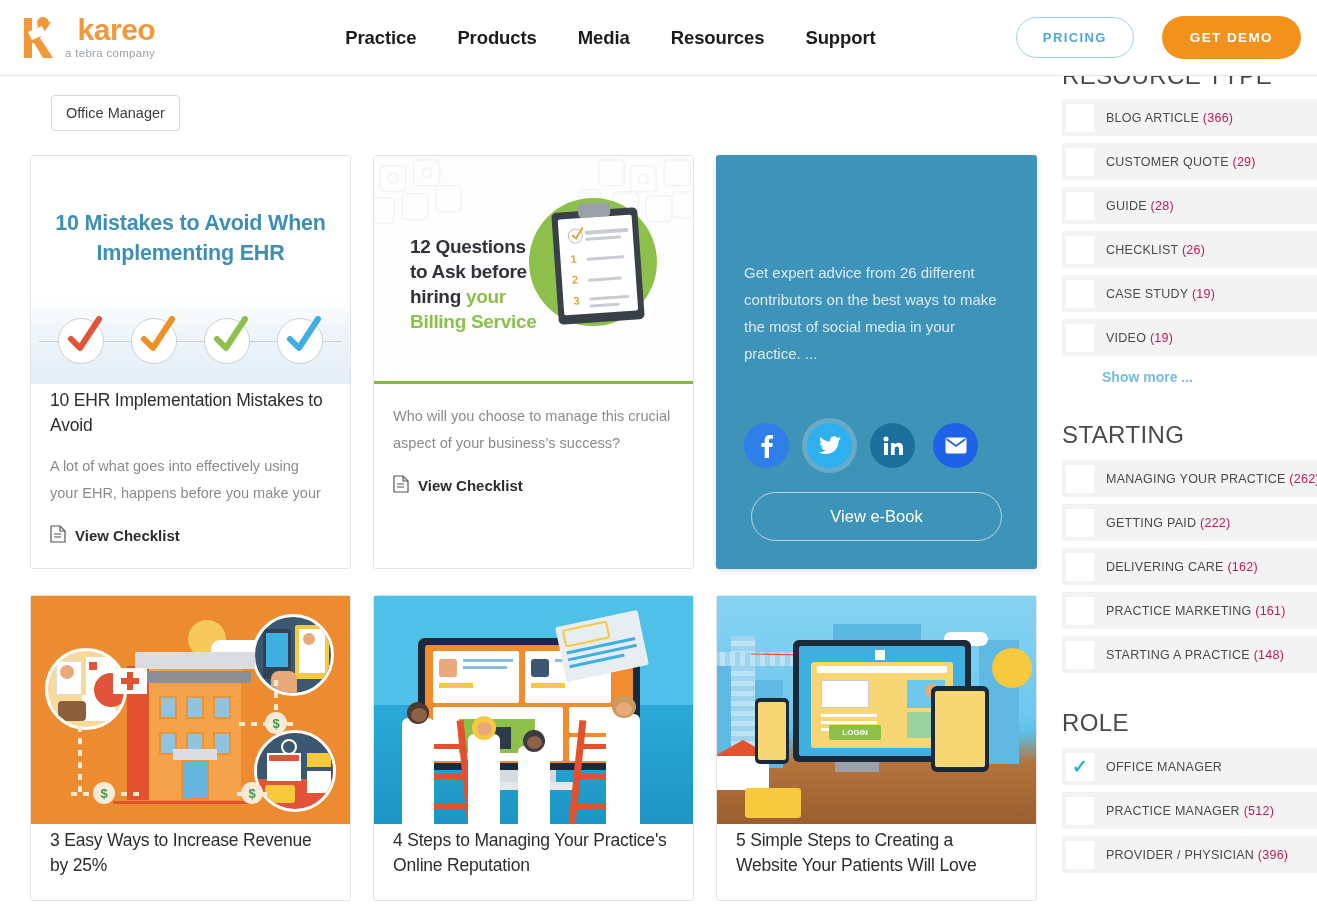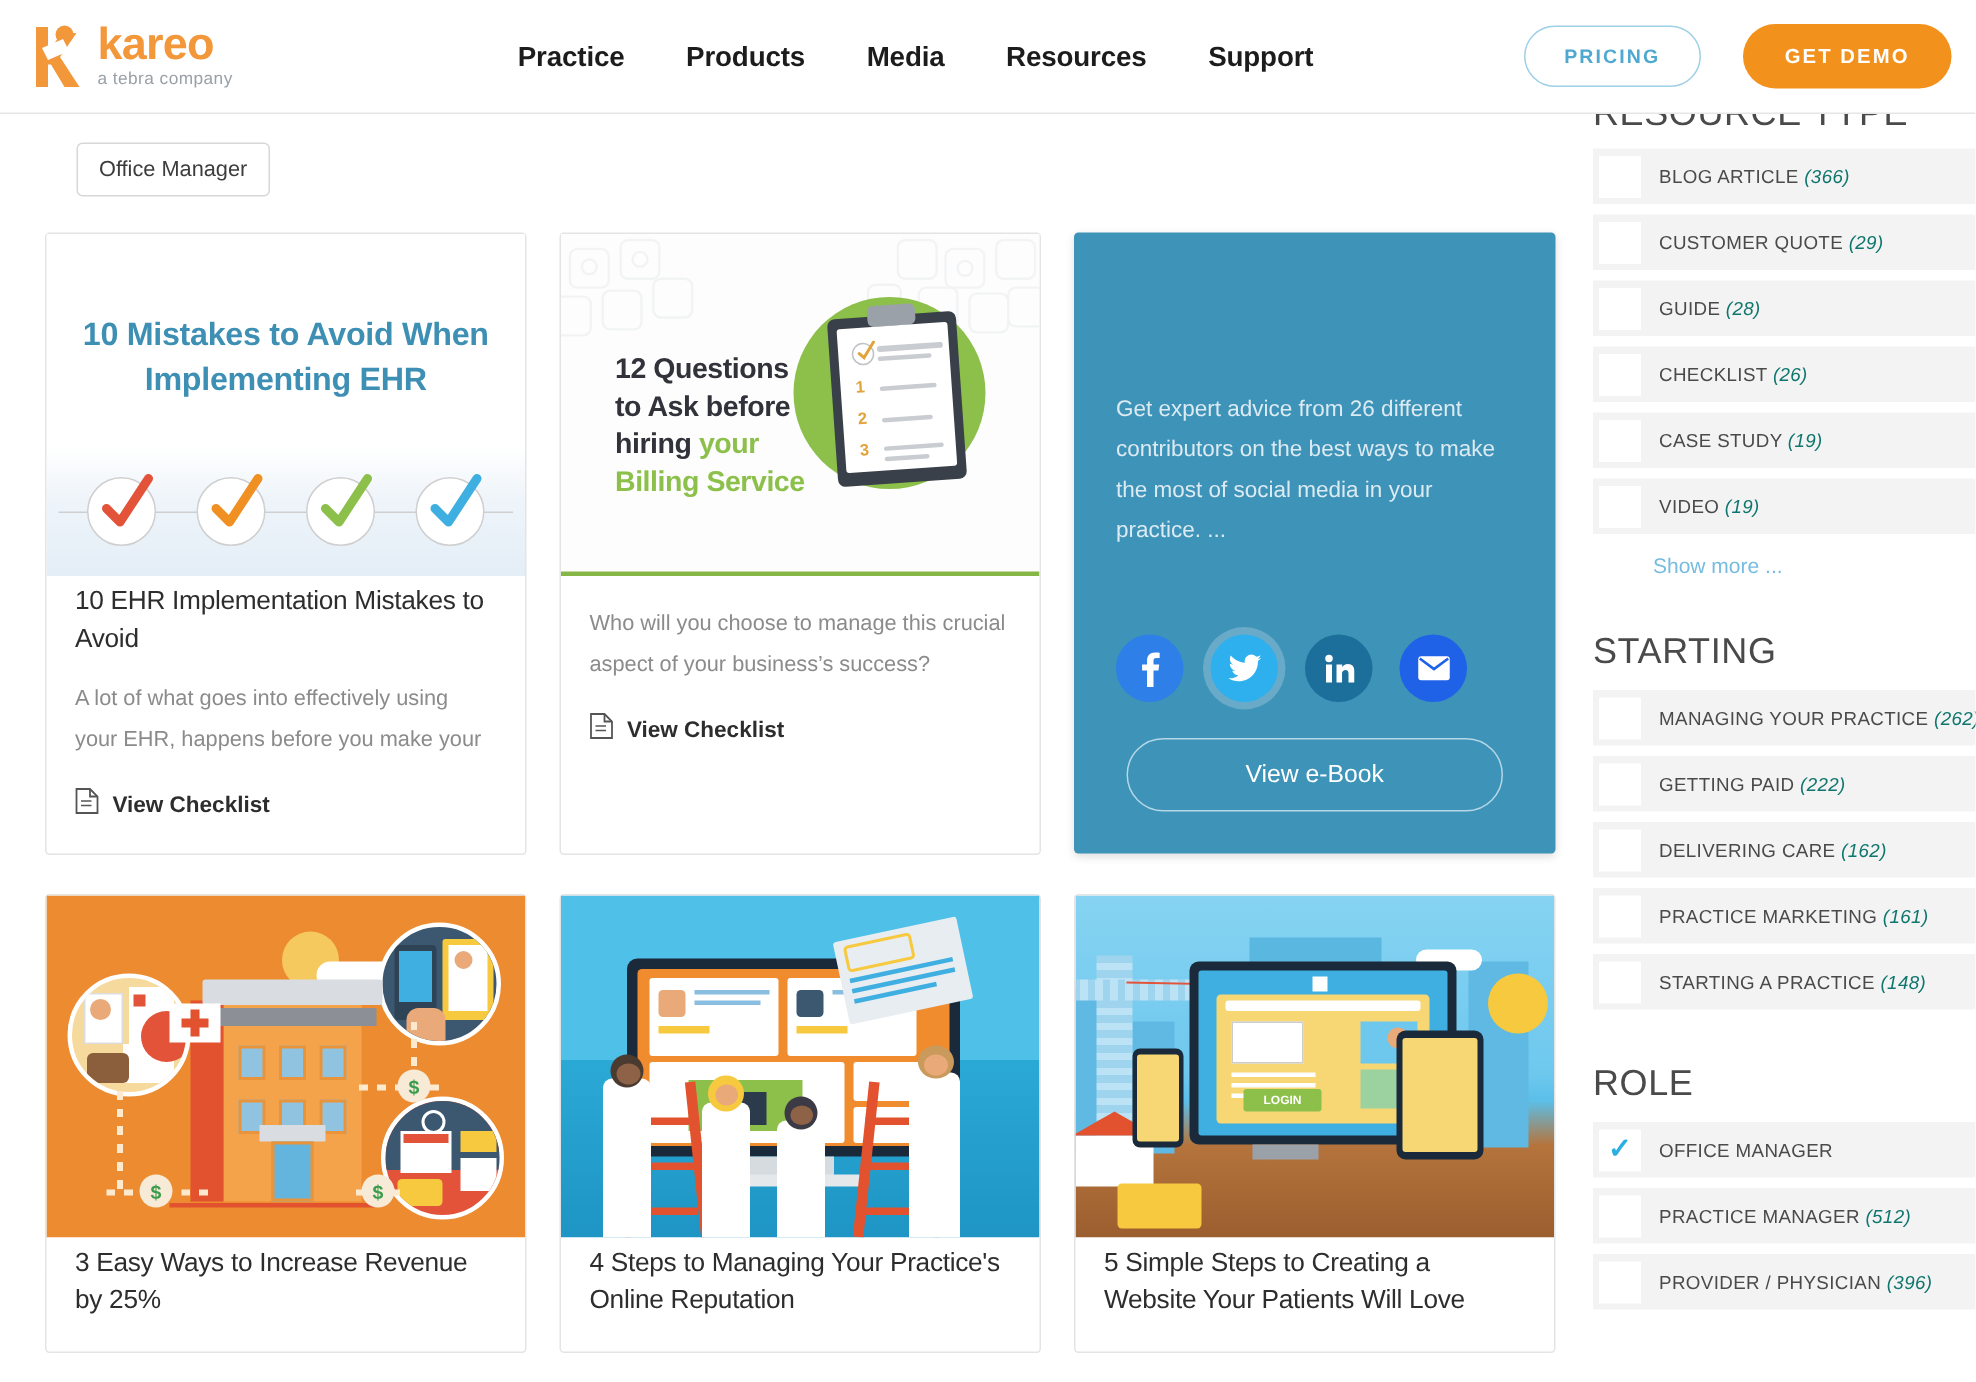--- a/index.html
+++ b/index.html
@@ -13,21 +13,21 @@
 
   
   .site-header {
     position: absolute; top: 0; left: 0;
     width: 1317px; height: 76px;
     background: #ffffff;
     border-bottom: 1px solid #e6e6e6;
     display: flex; align-items: center;
     z-index: 50;
   }
-  .logo-wrap { display: flex; align-items: center; margin-left: 18px; }
+  .logo-wrap { display: flex; align-items: center; margin-left: 18px; text-align: right; }
   .logo-mark { width: 42px; height: 44px; position: relative; }
   .logo-text-block { margin-left: 5px; }
   .logo-word {
     font-size: 30px; font-weight: 700; color: #F3973B;
     letter-spacing: -0.5px; line-height: 30px;
   }
   .logo-sub {
     font-size: 11.5px; color: #9aa0a6; letter-spacing: 0.3px;
     margin-top: 2px; line-height: 13px;
   }
@@ -262,23 +262,23 @@
   }
   .facet-box {
     width: 28px; height: 28px; background: #ffffff;
     margin-right: 12px; flex: 0 0 28px;
     display: flex; align-items: center; justify-content: center;
   }
   .facet-label {
     font-size: 12.5px; color: #4a4a4a; letter-spacing: 0.25px;
     white-space: nowrap;
   }
-  .facet-count { color: #0f766e; font-style: italic; }
+  .facet-count { color: #be185d; }
   .show-more {
-    color: #76BCE0; font-size: 14px; margin: 13px 0 0 40px; cursor: pointer;
+    color: #76BCE0; font-size: 14px; margin: 13px 0 0 40px; cursor: pointer; font-weight: bold;
   }
   .facet-group { margin-bottom: 0; }
   .gap-lg { height: 36px; }
   .gap-md { height: 29px; }
   .tick { color: #2BAEE0; font-size: 19px; font-weight: 700; line-height: 1; }
 </style>
 </head>
 <body>
 
 <div class="page">

